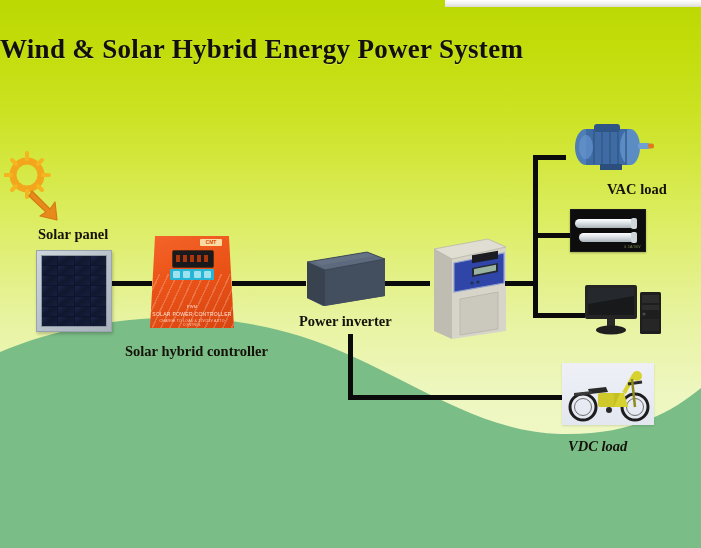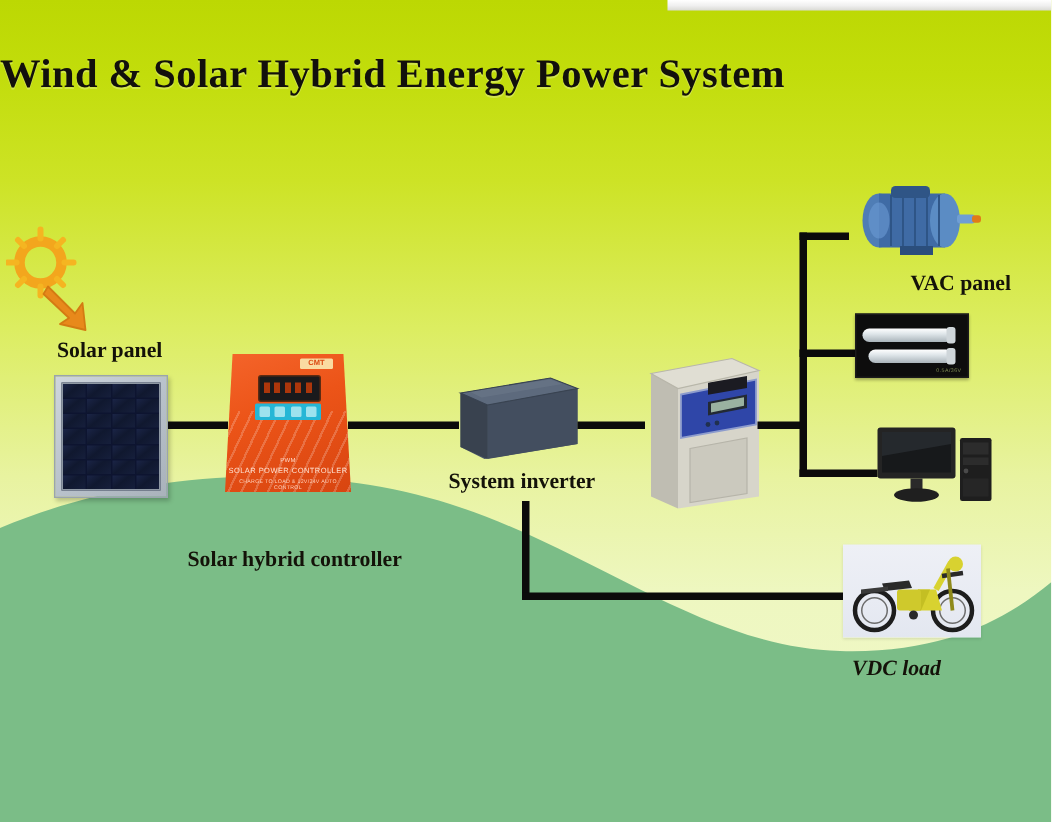--- a/index.html
+++ b/index.html
@@ -245,33 +245,33 @@
         <i></i>
           <i></i>
           <i></i>
           <i></i>
       </div>
       <div class="ctrl-txt1">PWM</div>
       <div class="ctrl-txt2">SOLAR POWER CONTROLLER</div>
       <div class="ctrl-txt3">CHARGE TO LOAD &amp; 12V/24V AUTO CONTROL</div>
     </div>
   </div>
-  <div class="lbl" style="left:125px;top:343px;margin-top:22px;">Solar hybrid controller</div>
+  <div class="lbl" style="left:125px;top:343px;">Solar hybrid controller</div>
 
   <div class="batt">
     <svg viewBox="0 0 82 58" width="82" height="58">
       <polygon points="2,14 62,4 80,11 80,48 18,58 2,50" fill="#4a5668"></polygon>
       <polygon points="2,14 62,4 80,11 20,22" fill="#5d6a7d"></polygon>
       <polygon points="20,22 80,11 80,48 20,58" fill="#434e5f"></polygon>
       <polygon points="2,14 20,22 20,58 2,50" fill="#39424f"></polygon>
       <polygon points="8,13 62,5 70,8 16,17" fill="#6a7688" opacity=".7"></polygon>
       <polygon points="2,14 62,4 80,11 20,22" fill="none" stroke="#394351" stroke-width="0.8"></polygon>
     </svg>
   </div>
-  <div class="lbl" style="left:299px;top:313px;">System inverter</div>
+  <div class="lbl" style="left:299px;top:313px;">Power inverter</div>
 
   <div class="inv">
     <svg viewBox="0 0 80 110" width="80" height="110">
 
       <polygon points="6,14 60,4 78,12 24,24" fill="#e0ded3"></polygon>
 
       <polygon points="6,14 24,24 24,104 6,96" fill="#bfbdb2"></polygon>
 
       <polygon points="24,24 78,12 78,96 24,104" fill="#d7d5ca"></polygon>
 
@@ -322,21 +322,21 @@
         <line x1="54" y1="9.5" x2="54" y2="44.5"></line>
         <line x1="62" y1="10" x2="62" y2="44"></line>
       </g>
       <rect x="30" y="4" width="26" height="8" rx="3" fill="#2f5586"></rect>
       <rect x="36" y="44" width="22" height="6" fill="#2b4e7c"></rect>
       <rect x="74" y="23" width="12" height="6" rx="2" fill="#6f9ed4"></rect>
       <rect x="84" y="23.5" width="6" height="5" rx="2" fill="#e07b18"></rect>
       <ellipse cx="22" cy="27" rx="7" ry="12" fill="#6b9ad3" opacity=".6"></ellipse>
     </svg>
   </div>
-  <div class="lbl" style="left:607px;top:181px;">VAC panel</div>
+  <div class="lbl" style="left:607px;top:181px;">VAC load</div>
 
   <div class="lamp">
     <div class="tube t1"></div>
     <div class="tube t2"></div>
     <div class="cap" style="left:60px;top:8px;"></div>
     <div class="cap" style="left:60px;top:22px;"></div>
     <div class="lamp-txt">0.5A/36V</div>
   </div>
 
   <div class="pc">

